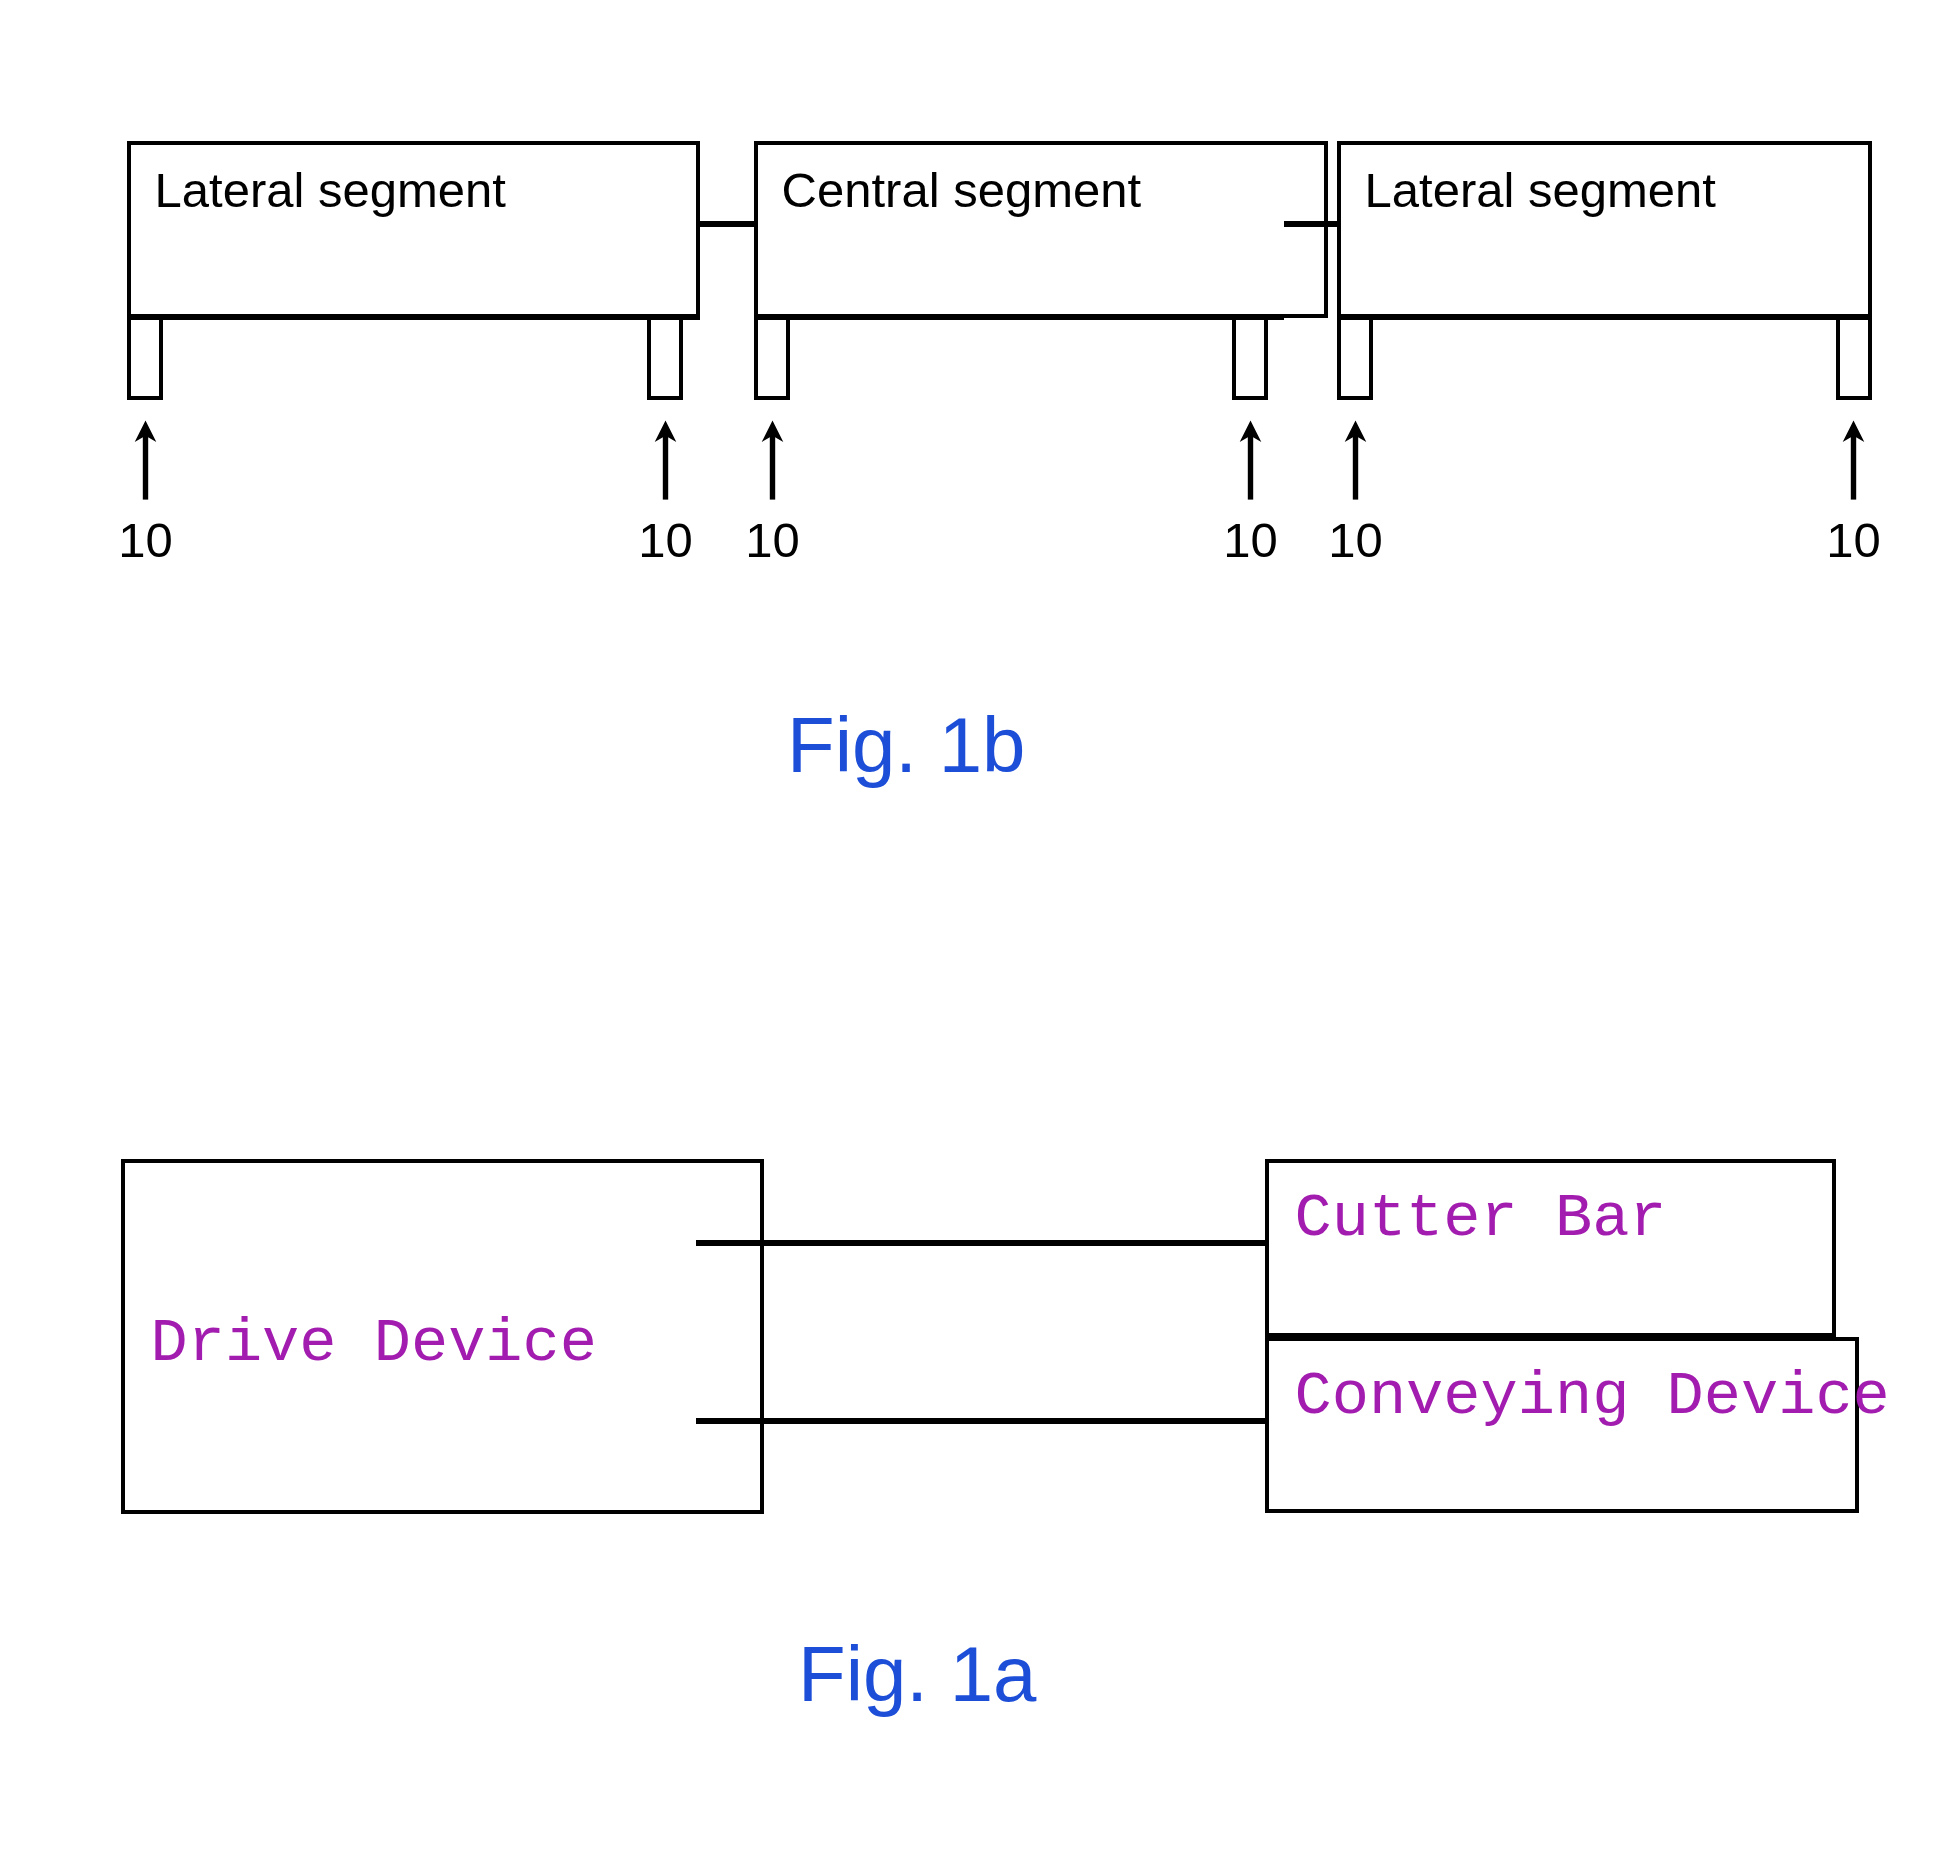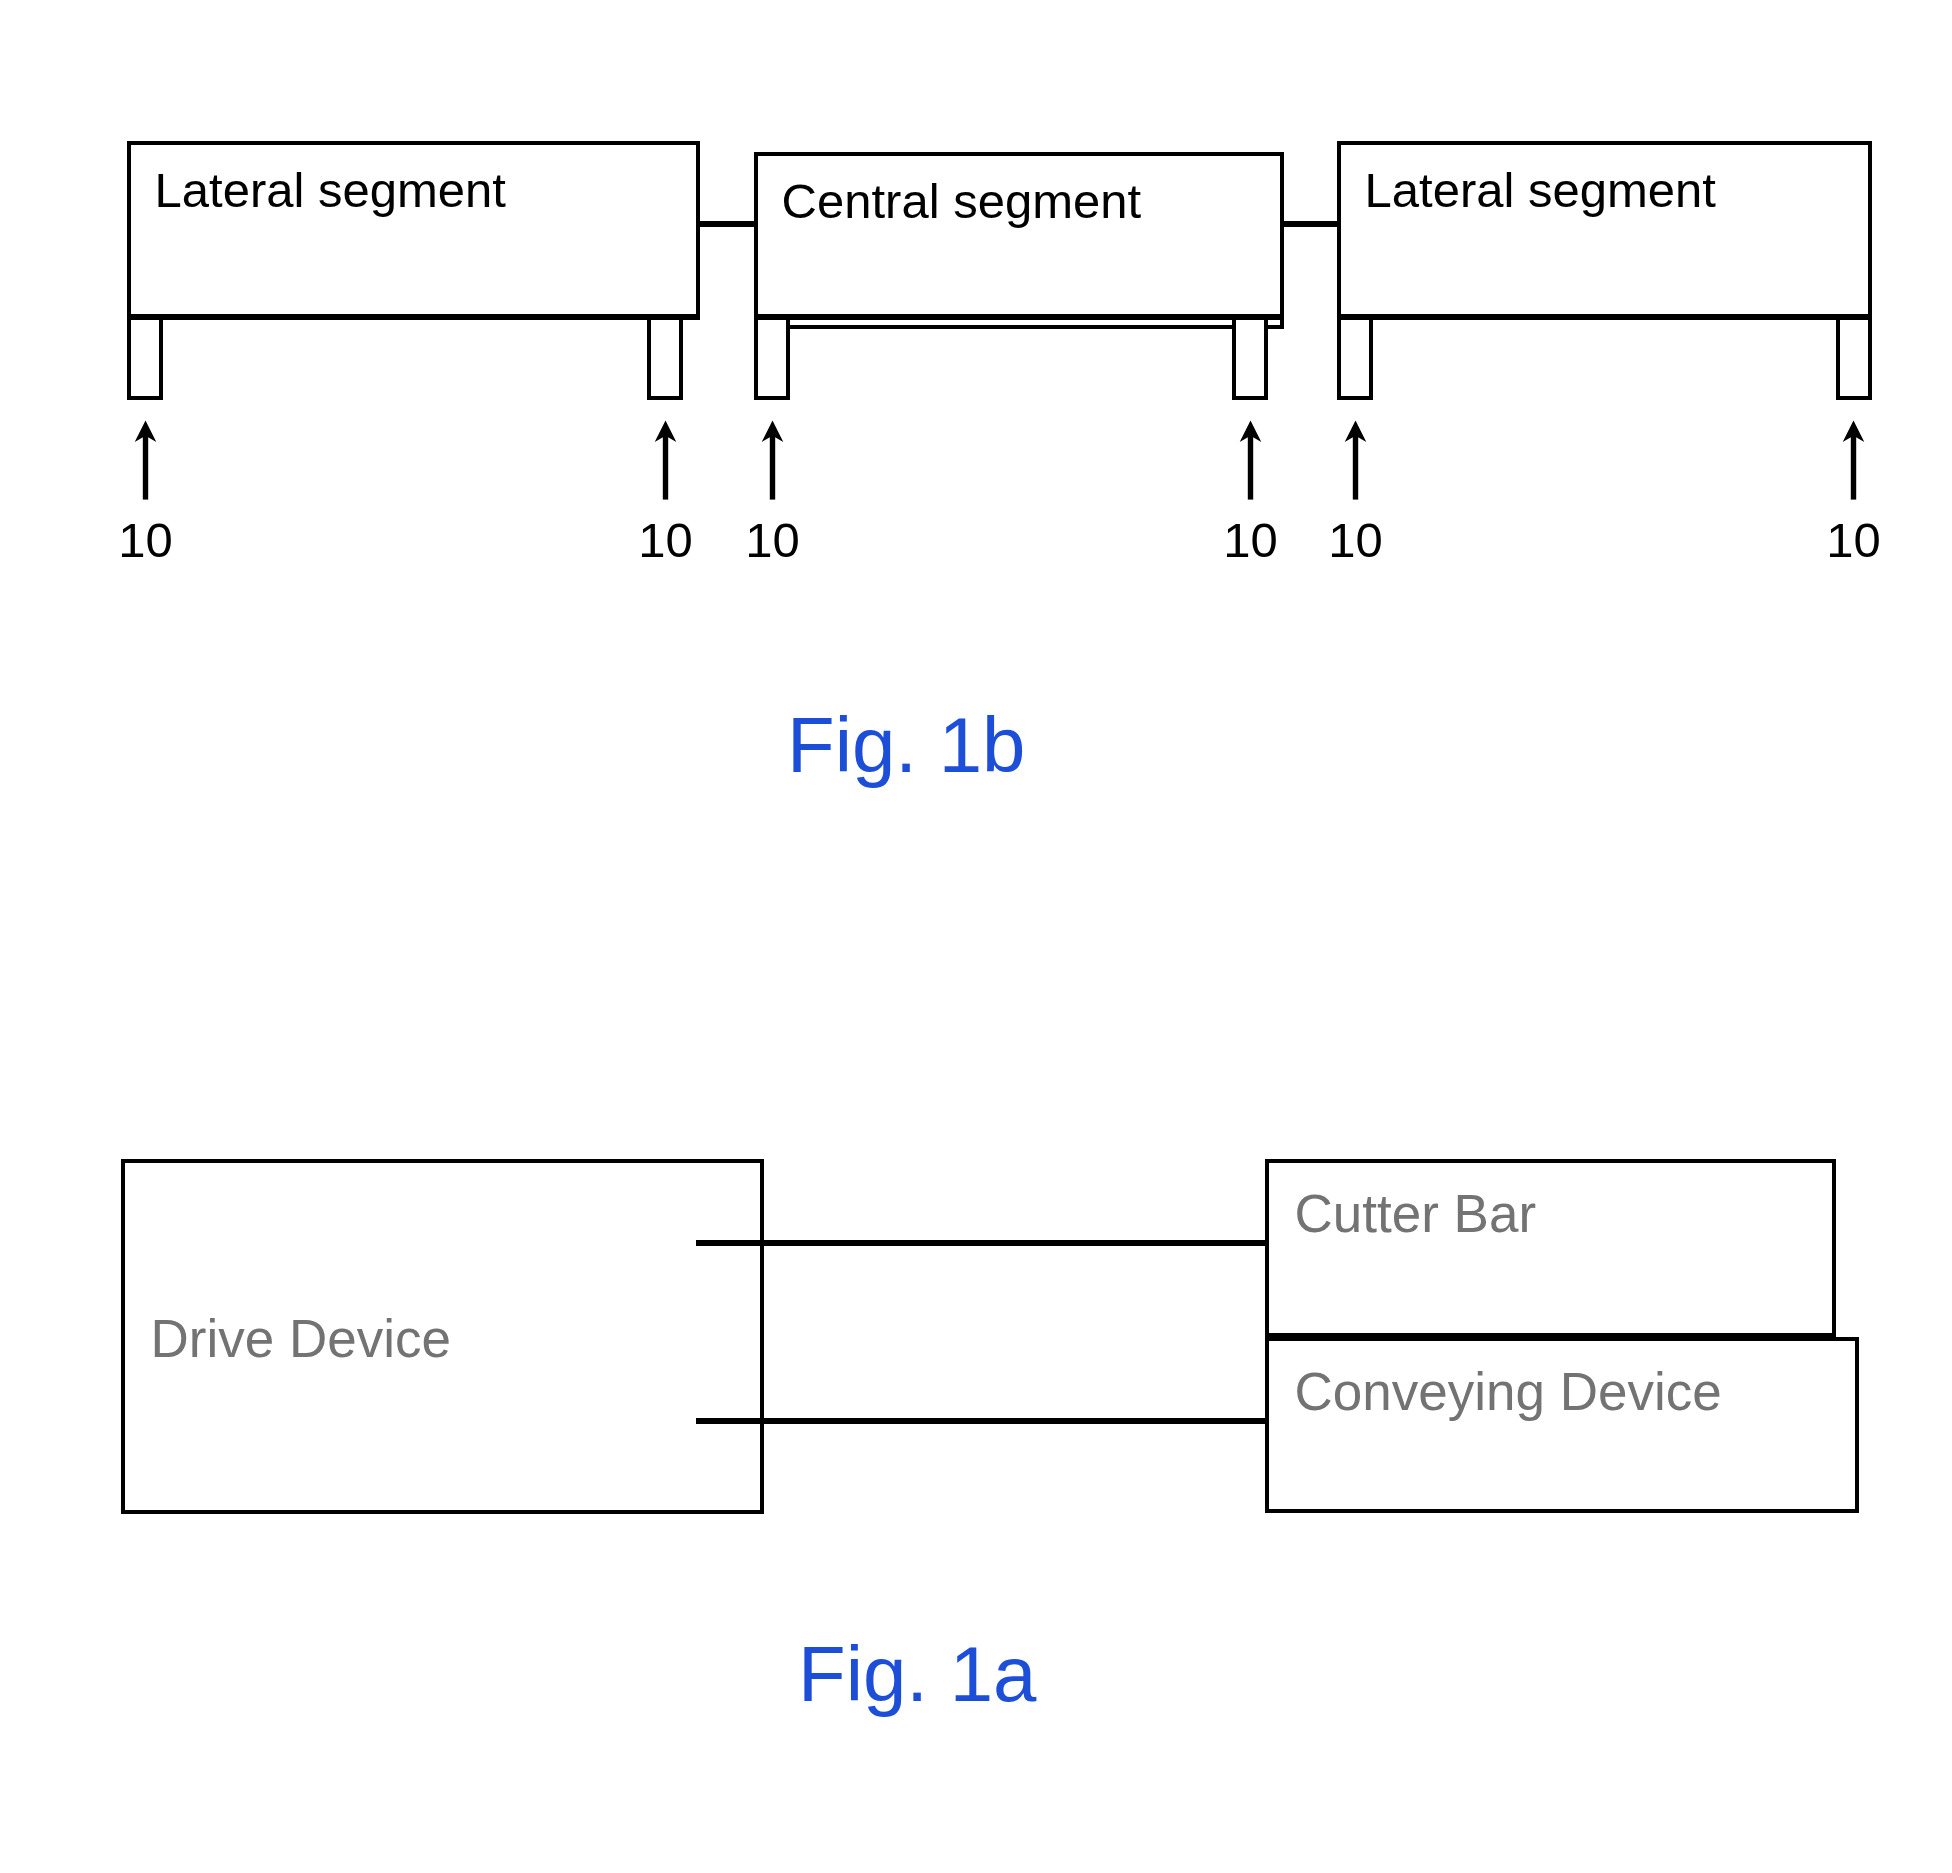--- a/index.html
+++ b/index.html
@@ -91,23 +91,23 @@
 
   
   .block {
     position: absolute;
     box-sizing: border-box;
     border: 4.5px solid #000000;
     background: #ffffff;
   }
   .block-label {
     position: absolute;
-    font-size: 53px;
-    font-family: Liberation Sans, sans-serif;
-    color: #737373;
+    font-size: 62px;
+    font-family: Liberation Mono, monospace;
+    color: #a21caf;
     white-space: nowrap;
   }
   .connector {
     position: absolute;
     background: #000000;
   }
 </style>
 </head>
 <body>
 
@@ -119,21 +119,21 @@
       <span class="seg-label">Lateral segment</span>
     </div>
 
     <div class="seg-rail" style="left:127px; top:314px; width:573px; height:6.4px;"></div>
 
     <div class="leg" style="left:127px; top:320px; width:36px; height:80px;"></div>
     <div class="leg" style="left:647px; top:320px; width:36px; height:80px;"></div>
 
     <div class="bridge" style="left:700px; top:221px; width:58px; height:6.4px;"></div>
 
-    <div class="seg-box" style="left:754px; top:152px; width:530px; height:177px;">
+    <div class="seg-box" style="left:754px; top:141px; width:574px; height:177px;">
       <span class="seg-label">Central segment</span>
     </div>
     <div class="seg-rail" style="left:754px; top:314px; width:530px; height:6.4px;"></div>
     <div class="leg" style="left:754px; top:320px; width:36px; height:80px;"></div>
     <div class="leg" style="left:1232px; top:320px; width:36px; height:80px;"></div>
 
     <div class="bridge" style="left:1284px; top:221px; width:58px; height:6.4px;"></div>
 
     <div class="seg-box" style="left:1337px; top:141px; width:535px; height:177px;">
       <span class="seg-label">Lateral segment</span>

